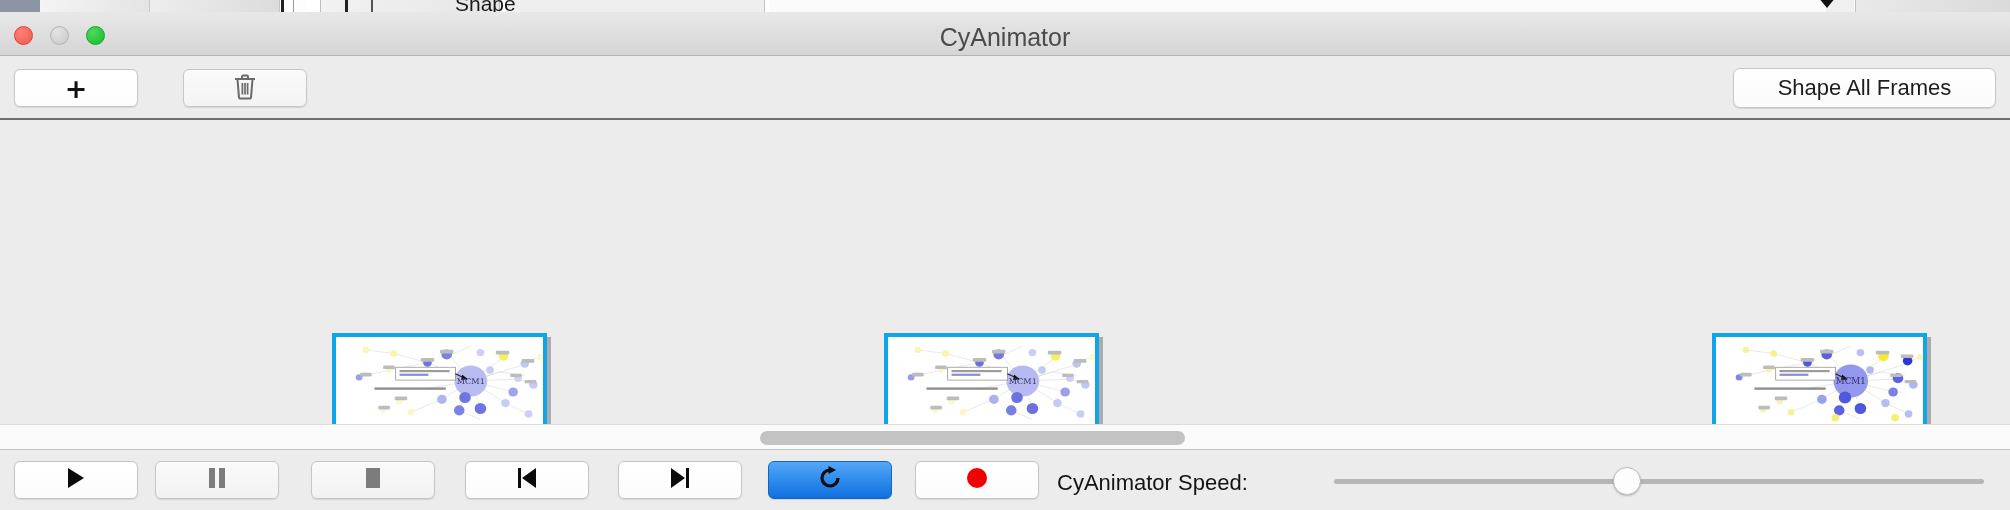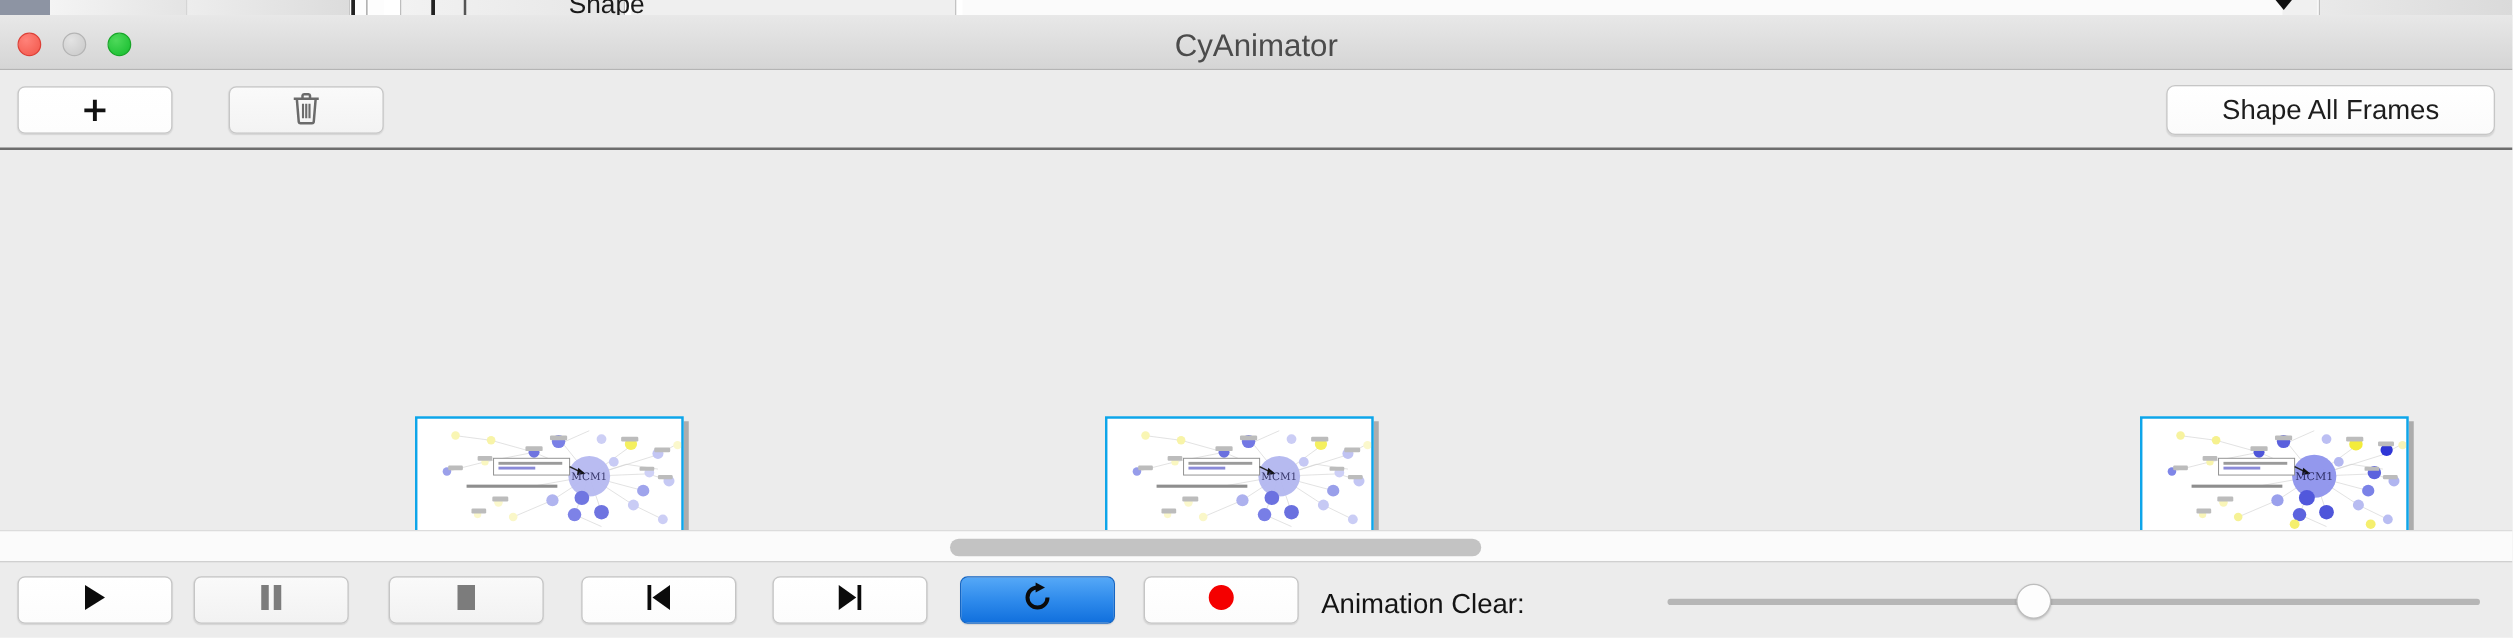--- a/index.html
+++ b/index.html
@@ -93,21 +93,21 @@
   #timeline {
     position: relative; width: 100%; height: 304px; background: #ececec;
     overflow: hidden;
   }
 
   
   .thumb {
     position: absolute;
     width: 215px; height: 96px;
     background: #ffffff;
-    border: 2px solid #0ea5e9;
+    border: 4px solid #0ea5e9;
     box-shadow: 4px 4px 0 rgba(120,120,120,0.55);
     overflow: hidden;
   }
   .thumb svg { display:block; width:100%; height:100%; }
   #thumb-0 { left: 298px;  top: 213px; }
   #thumb-1 { left: 888px;  top: 213px; }
   #thumb-2 { left: 1786px; top: 213px; }
 
   
   #scroll-track {
@@ -467,17 +467,17 @@
     </div>
 
     <div class="cbtn enabled" id="c-rec">
       <span>
         <svg width="24" height="24" viewBox="0 0 24 24">
             <circle cx="12" cy="12" r="10" fill="#f40000"></circle>
           </svg>
       </span>
     </div>
 
-    <div id="speed-label">Animation Clear:</div>
+    <div id="speed-label">CyAnimator Speed:</div>
     <div id="speed-slider"></div>
     <div id="speed-thumb" style="left: 1612.5px;"></div>
   </div>
 </div>
 
 </body></html>

